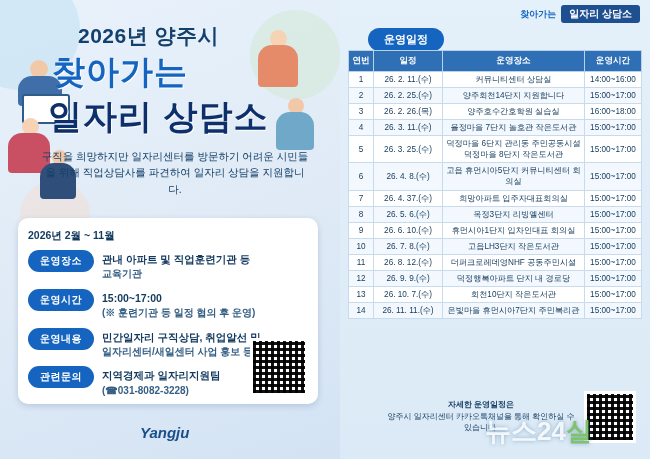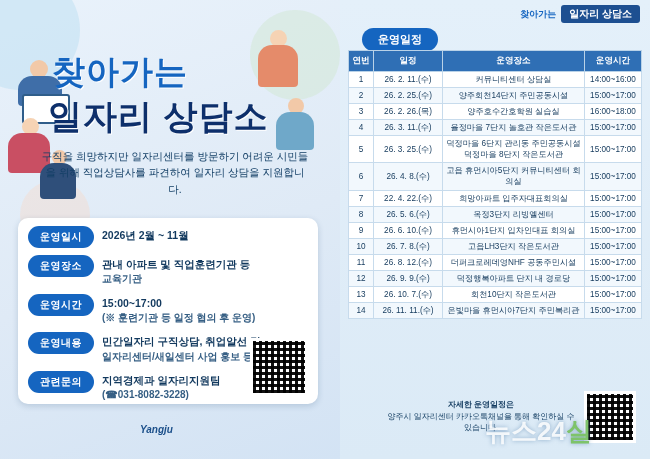--- a/index.html
+++ b/index.html
@@ -131,21 +131,21 @@
     background:
       repeating-linear-gradient(90deg,#111 0 3px,#fff 3px 6px),
       repeating-linear-gradient(0deg,#111 0 3px,#fff 3px 6px);
     background-blend-mode: multiply;
     border: 3px solid #fff;
   }
   .brand {
     position: absolute;
     left: 140px;
     top: 424px;
-    font-size: 10px;
+    font-size: 15px;
     font-weight: bold;
     color: #1b4f8a;
     font-style: italic;
   }
   
   .right {
     position: absolute;
     left: 340px;
     top: 0;
     width: 310px;
@@ -168,21 +168,21 @@
   .rh-box {
     background: #1d4f91;
     color: #fff;
     font-size: 10px;
     font-weight: bold;
     padding: 2px 8px;
     border-radius: 3px;
   }
   .sched-title {
     position: absolute;
-    left: 22px;
+    left: 28px;
     top: 28px;
     background: #1565c0;
     color: #fff;
     font-size: 11px;
     font-weight: bold;
     padding: 4px 16px;
     border-radius: 12px;
   }
   table.sched {
     position: absolute;
@@ -275,27 +275,27 @@
 
     <div class="person" style="left:2px;top:118px;width:60px;height:70px;">
       <div class="p-head" style="left:20px;top:0;width:17px;height:17px;background:#f6d3b4;"></div>
       <div class="p-body" style="left:6px;top:15px;width:42px;height:40px;background:#c94f63;"></div>
     </div>
     <div class="person" style="left:38px;top:150px;width:52px;height:62px;">
       <div class="p-head" style="left:14px;top:0;width:15px;height:15px;background:#f2c9a8;"></div>
       <div class="p-body" style="left:2px;top:13px;width:36px;height:36px;background:#2f4f7a;"></div>
     </div>
 
+    <div class="title-year">2026년 양주시</div>
     <div class="title-main1">찾아가는</div>
     <div class="title-main2">일자리 상담소</div>
     <div class="lede">구직을 희망하지만 일자리센터를 방문하기 어려운 시민들을 위해 직업상담사를 파견하여 일자리 상담을 지원합니다.</div>
 
     <div class="card">
       <div class="row">
-        <div class="pill">운영일시</div>
         <div class="rowtext">
           <span>2026년 2월 ~ 11월</span>
         </div>
       </div>
       <div class="row">
         <div class="pill">운영장소</div>
         <div class="rowtext">
           <span>관내 아파트 및 직업훈련기관 등</span>
           <span class="sub">교육기관</span>
         </div>
@@ -347,21 +347,21 @@
       <tbody>
         <tr>
           <td>1</td>
           <td>26. 2. 11.(수)</td>
           <td class="place">커뮤니티센터 상담실</td>
           <td>14:00~16:00</td>
         </tr>
         <tr>
           <td>2</td>
           <td>26. 2. 25.(수)</td>
-          <td class="place">양주회천14단지 주민공동시설</td>
+          <td class="place">양주회천14단지 지원합니다</td>
           <td>15:00~17:00</td>
         </tr>
         <tr>
           <td>3</td>
           <td>26. 2. 26.(목)</td>
           <td class="place">양주호수간호학원 실습실</td>
           <td>16:00~18:00</td>
         </tr>
         <tr>
           <td>4</td>
@@ -377,21 +377,21 @@
           <td>15:00~17:00</td>
         </tr>
         <tr>
           <td>6</td>
           <td>26. 4.  8.(수)</td>
           <td class="place">고읍 휴먼시아5단지 커뮤니티센터 회의실</td>
           <td>15:00~17:00</td>
         </tr>
         <tr>
           <td>7</td>
-          <td>22. 4. 22.(수)</td>
+          <td>26. 4. 37.(수)</td>
           <td class="place">희망아파트 입주자대표회의실</td>
           <td>15:00~17:00</td>
         </tr>
         <tr>
           <td>8</td>
           <td>26. 5. 6.(수)</td>
           <td class="place">옥정3단지 리빙옐센터</td>
           <td>15:00~17:00</td>
         </tr>
         <tr>

